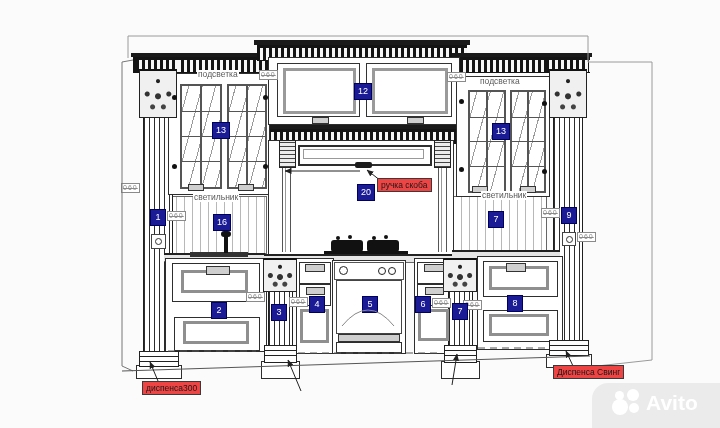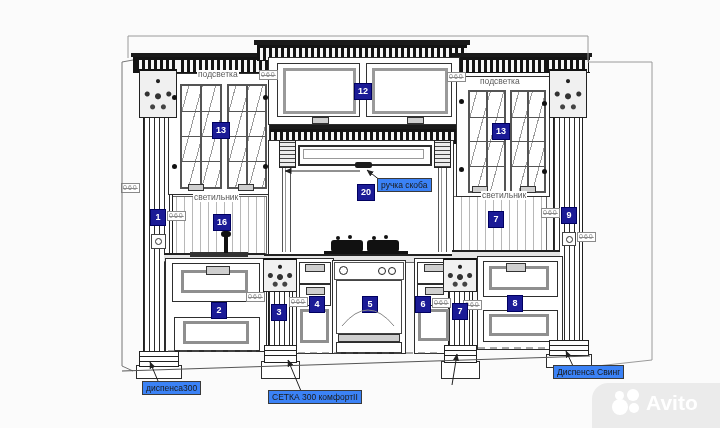--- a/index.html
+++ b/index.html
@@ -39,27 +39,27 @@
              background:repeating-linear-gradient(90deg,#b8b8b8 0 1px,#fff 1px 8px);}
   .gdoor{position:absolute;border:2px solid #555;background-color:#fff;z-index:7;
     background-image:
       linear-gradient(#555,#555),linear-gradient(#555,#555),
       linear-gradient(#555,#555),linear-gradient(#555,#555),
       repeating-linear-gradient(105deg,transparent 0 6px,#9a9a9a 6px 7px,transparent 7px 13px);
     background-size:2px 100%,100% 1px,100% 1px,100% 1px,100% 100%;
     background-position:50% 0,0 25%,0 50%,0 75%,0 0;
     background-repeat:no-repeat,no-repeat,no-repeat,no-repeat,repeat;}
   .tag{position:absolute;background:#1b1b96;color:#fff;border:1px solid #000060;z-index:30;
-       font-size:9px;font-weight:bold;line-height:1;padding:3px 3px;min-width:8px;
+       font-size:9px;font-weight:normal;line-height:1;padding:3px 3px;min-width:8px;
        display:flex;align-items:center;justify-content:center;text-align:right;}
   .dim{position:absolute;border:1px solid #8a8a8a;color:#8a8a8a;background:#fff;z-index:26;
        font-size:7px;line-height:8px;height:8px;padding:0 1px;letter-spacing:1px;
        text-decoration:line-through;}
   .lbl{position:absolute;color:#5a5a5a;font-size:8.5px;line-height:1;z-index:22;background:#fff;padding:0 1px;}
-  .boxlbl{position:absolute;border:1px solid #3a3a3a;background:#3b82f6;color:#1a1a1a;z-index:40;
+  .boxlbl{position:absolute;border:1px solid #3a3a3a;background:#ef4444;color:#1a1a1a;z-index:40;
           font-size:8.5px;line-height:1.2;padding:1px 3px;white-space:nowrap;text-align:right;}
   .outlet{position:absolute;border:1px solid #444;background:#fff;z-index:24;
           display:flex;align-items:center;justify-content:center;}
   .outlet i{width:5px;height:5px;border:1px solid #333;border-radius:50%;display:block;}
   .wm{position:absolute;left:592px;top:383px;width:128px;height:45px;background:#ebebeb;
       border-radius:16px 0 0 0;z-index:50;}
   .wm-c{position:absolute;background:#fff;border-radius:50%;z-index:51;}
   .wm-text{position:absolute;left:54px;top:8px;color:#fff;font-size:21px;font-weight:bold;z-index:51;}
 </style>
 </head>
@@ -219,21 +219,20 @@
   <div class="frame" style="left:483px;top:310px;width:73px;height:30px"></div>
   <div class="panel2" style="left:489px;top:314px;width:54px;height:16px"></div>
 
   <div class="lbl" style="left:197px;top:70px">подсветка</div>
   <div class="lbl" style="left:479px;top:77px">подсветка</div>
   <div class="lbl" style="left:193px;top:193px">светильник</div>
   <div class="lbl" style="left:481px;top:191px">светильник</div>
 
   <div class="boxlbl" style="left:377px;top:178px">ручка скоба</div>
   <div class="boxlbl" style="left:142px;top:381px">диспенса300</div>
-  <div class="boxlbl" style="left:268px;top:390px">СЕТКА 300 комфортII</div>
   <div class="boxlbl" style="left:553px;top:365px">Диспенса Свинг</div>
 
   <span class="dim" style="left:121px;top:183px">060</span>
   <span class="dim" style="left:167px;top:211px">060</span>
   <span class="dim" style="left:259px;top:70px">060</span>
   <span class="dim" style="left:447px;top:72px">060</span>
   <span class="dim" style="left:246px;top:292px">060</span>
   <span class="dim" style="left:289px;top:297px">060</span>
   <span class="dim" style="left:432px;top:298px">060</span>
   <span class="dim" style="left:463px;top:300px">060</span>

